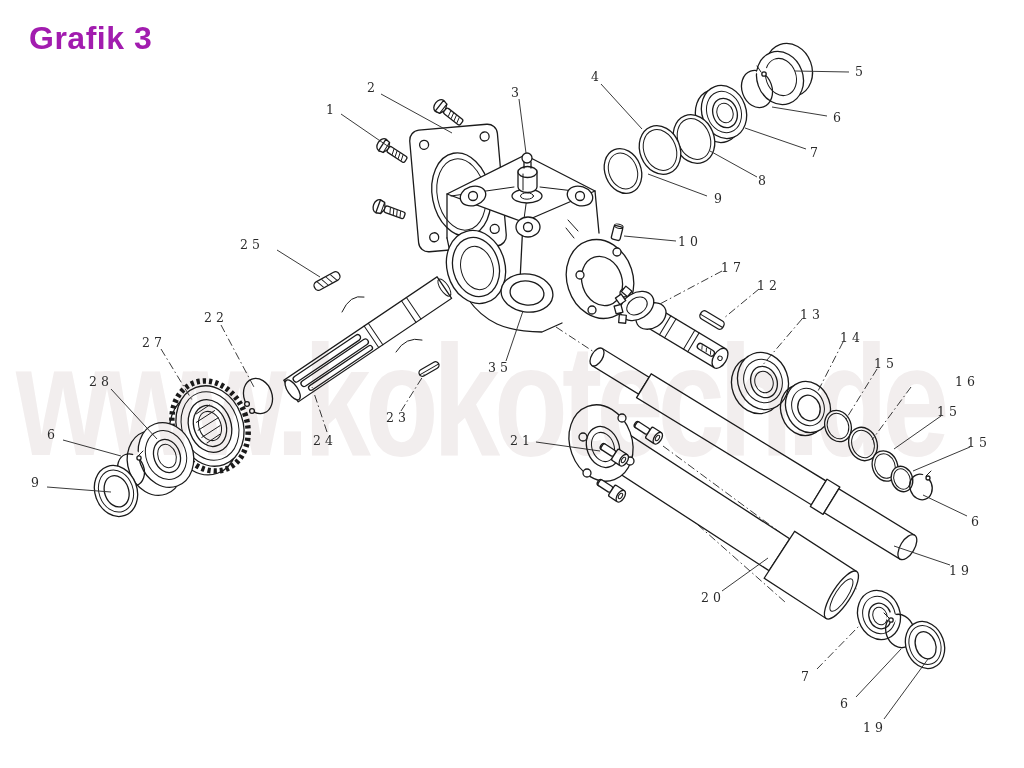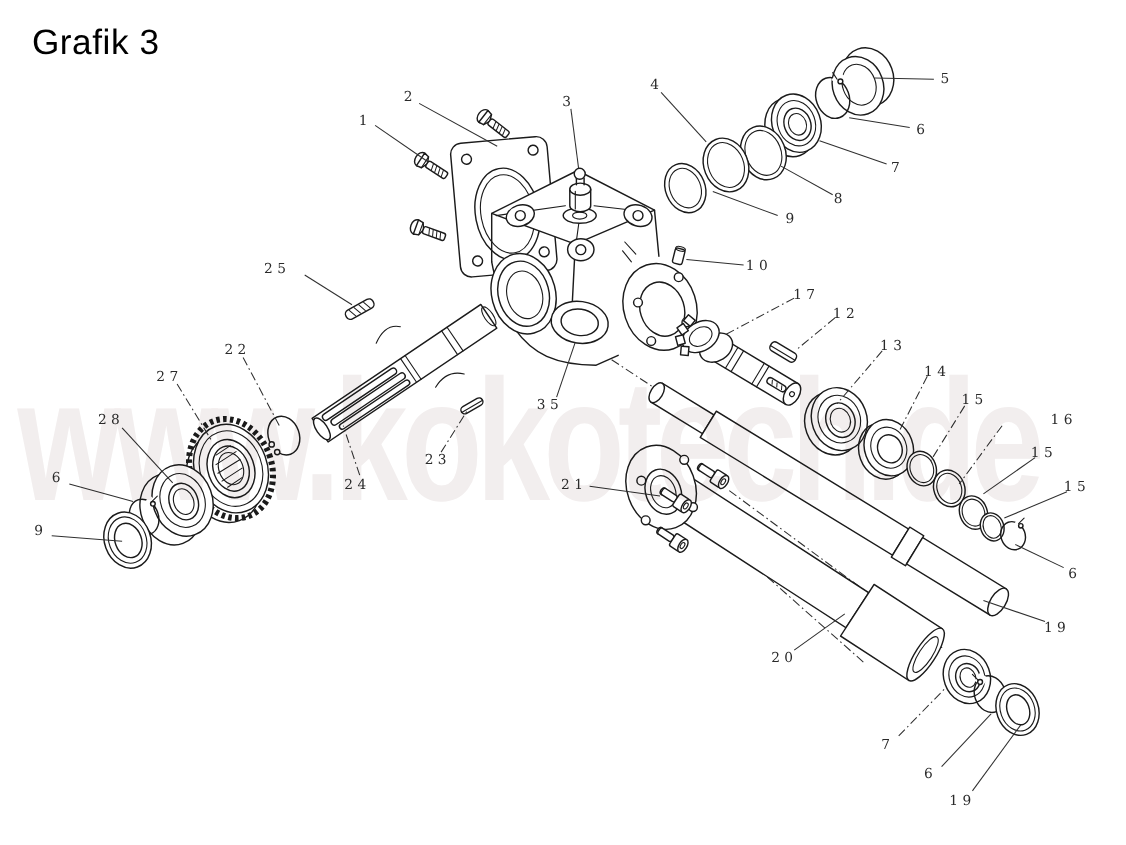--- a/index.html
+++ b/index.html
@@ -1,20 +1,20 @@
 <!DOCTYPE html>
 <html><head>
 <meta charset="utf-8">
 <style>
   html,body{margin:0;padding:0;background:#fff;}
   #stage{position:relative;width:1024px;height:768px;background:#ffffff;overflow:hidden;
          font-family:"Liberation Sans",sans-serif;}
   #drawing{position:absolute;left:0;top:0;z-index:1;}
-  .title{position:absolute;left:29px;top:20px;z-index:3;font-size:32px;font-weight:normal;
-         color:#000000;letter-spacing:.5px;font-family:"Liberation Sans",sans-serif;}
+  .title{position:absolute;left:29px;top:20px;z-index:3;font-size:32px;font-weight:bold;
+         color:#a21caf;letter-spacing:.5px;font-family:"Liberation Sans",sans-serif;}
   .watermark{position:absolute;left:16px;top:322px;z-index:2;font-size:121px;font-weight:bold;
          color:#f2eeee;letter-spacing:-6px;white-space:nowrap;line-height:1;
          transform:scaleY(1.30);transform-origin:0 0;mix-blend-mode:multiply;
          font-family:"Liberation Sans",sans-serif;pointer-events:none;}
   .callout{position:absolute;z-index:4;transform:translate(-50%,-50%);
          font-family:"DejaVu Serif",serif;font-size:12.5px;color:#2a2a2a;
          letter-spacing:4px;white-space:nowrap;}
   
   .ln{fill:none;stroke:#1b1b1b;stroke-width:1.3;stroke-linecap:round;stroke-linejoin:round;}
   .fw{fill:#ffffff;stroke:#1b1b1b;stroke-width:1.3;stroke-linecap:round;stroke-linejoin:round;}

